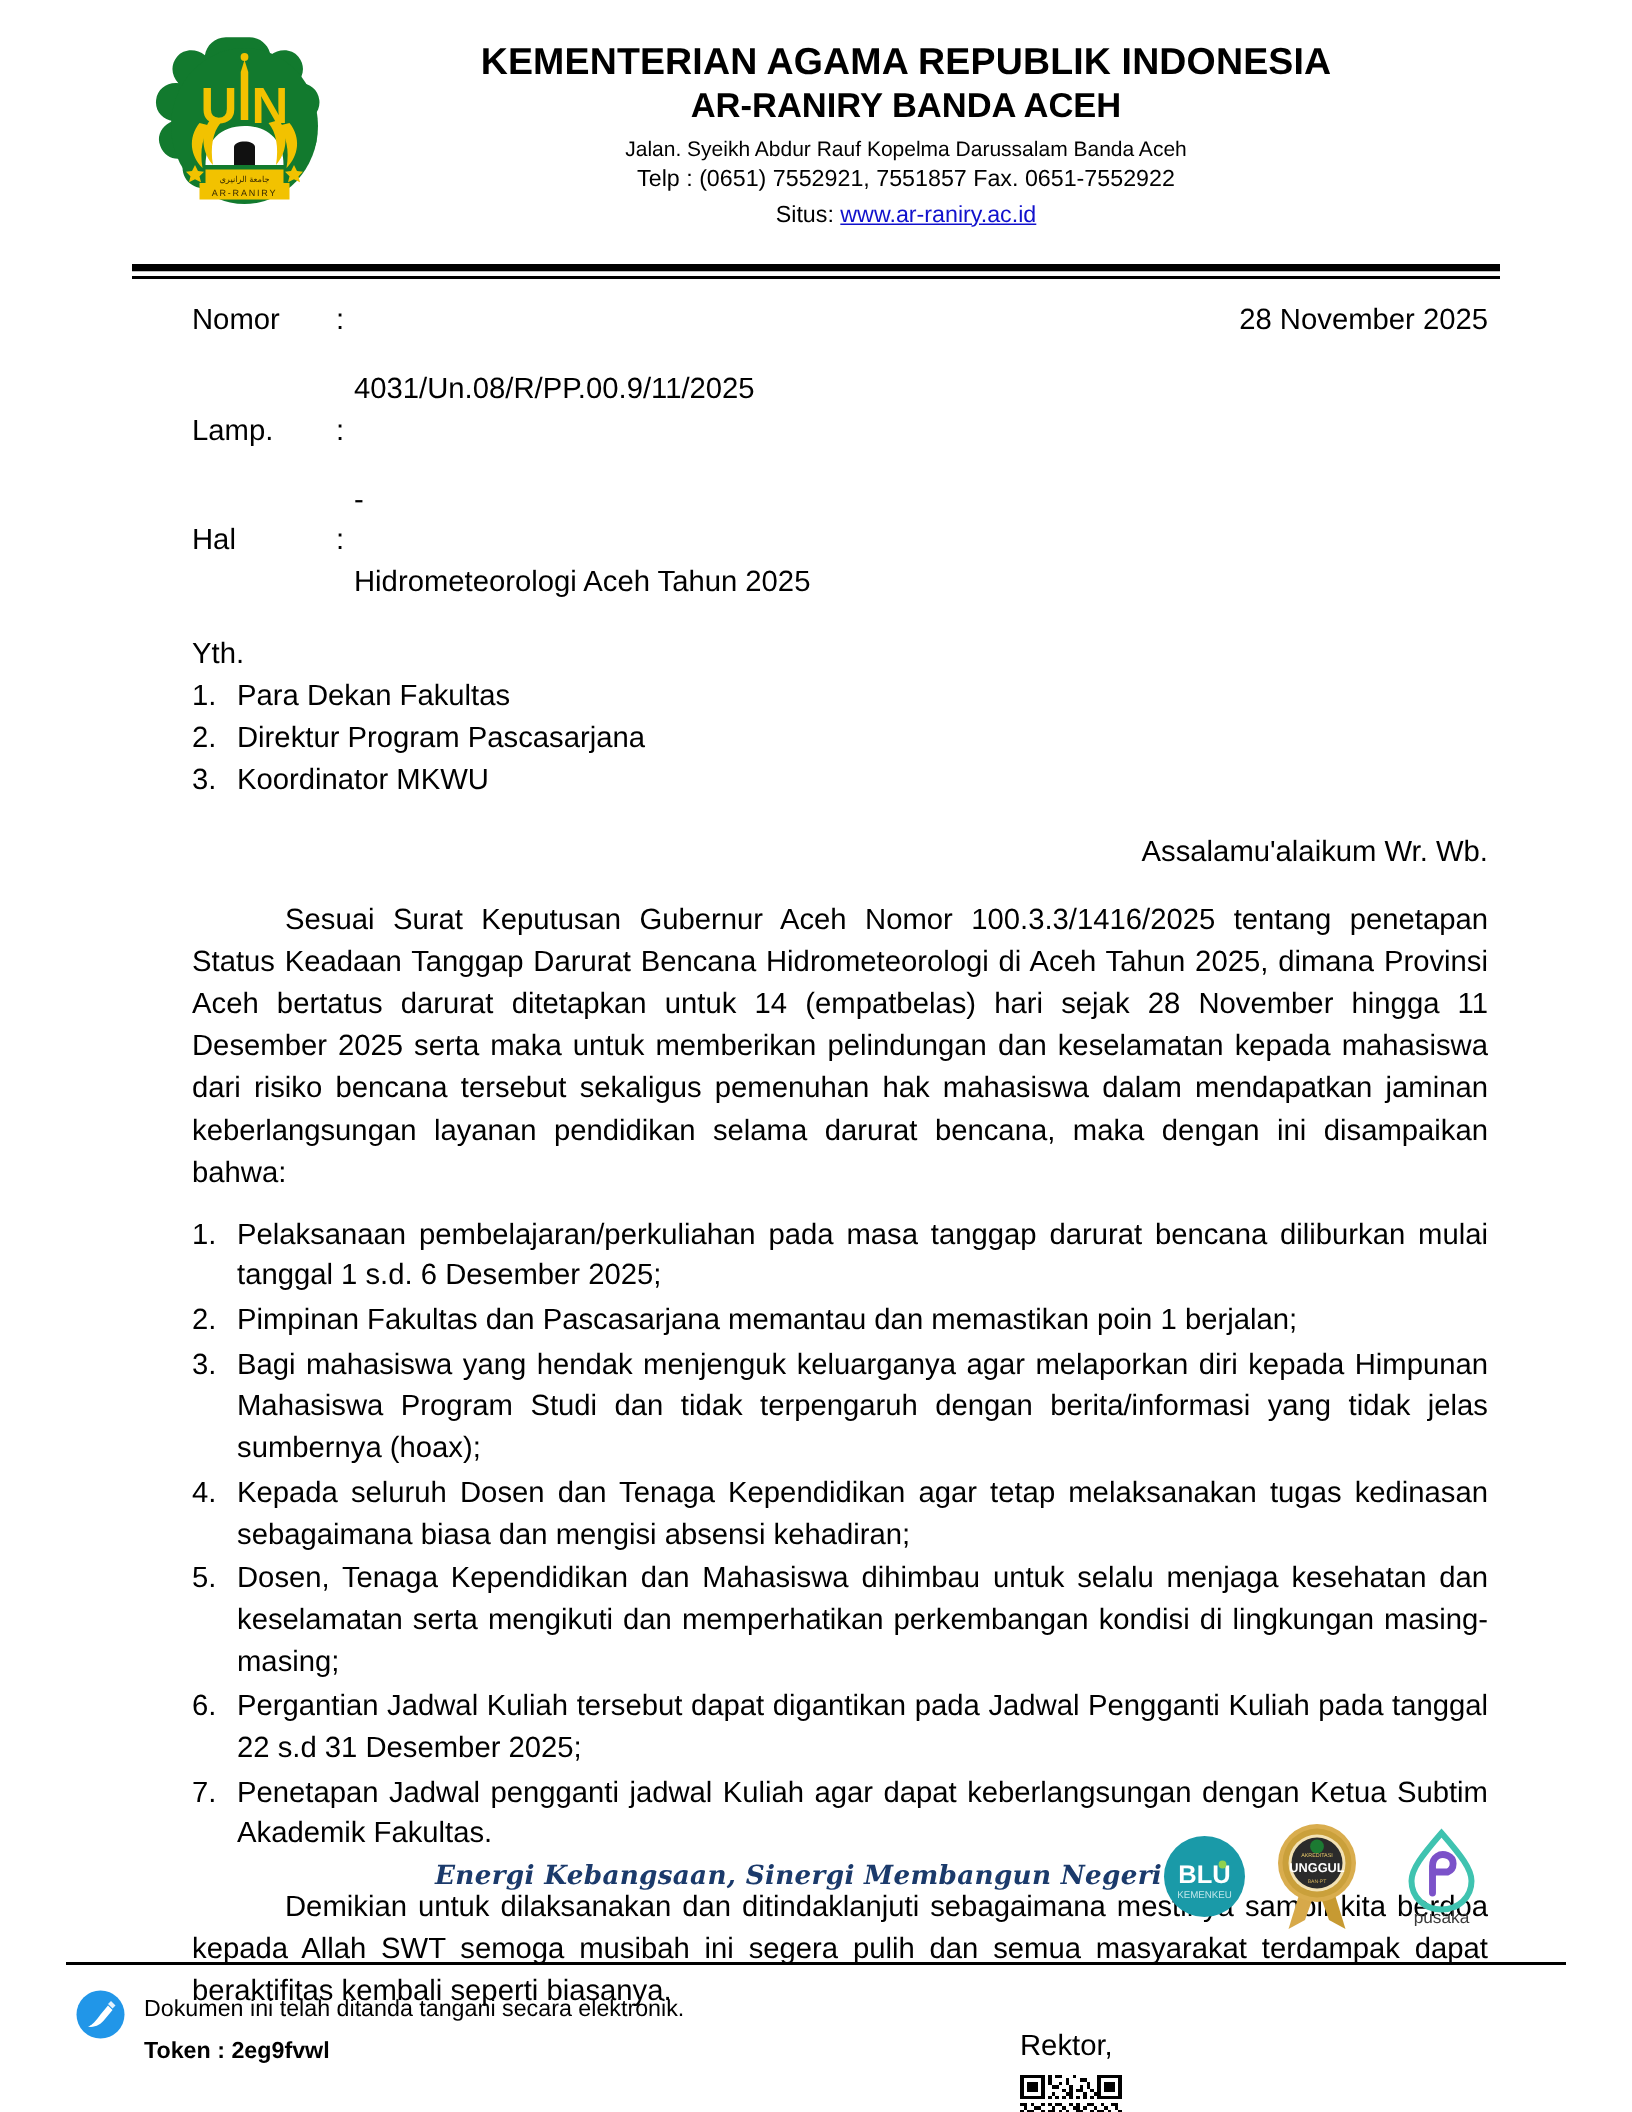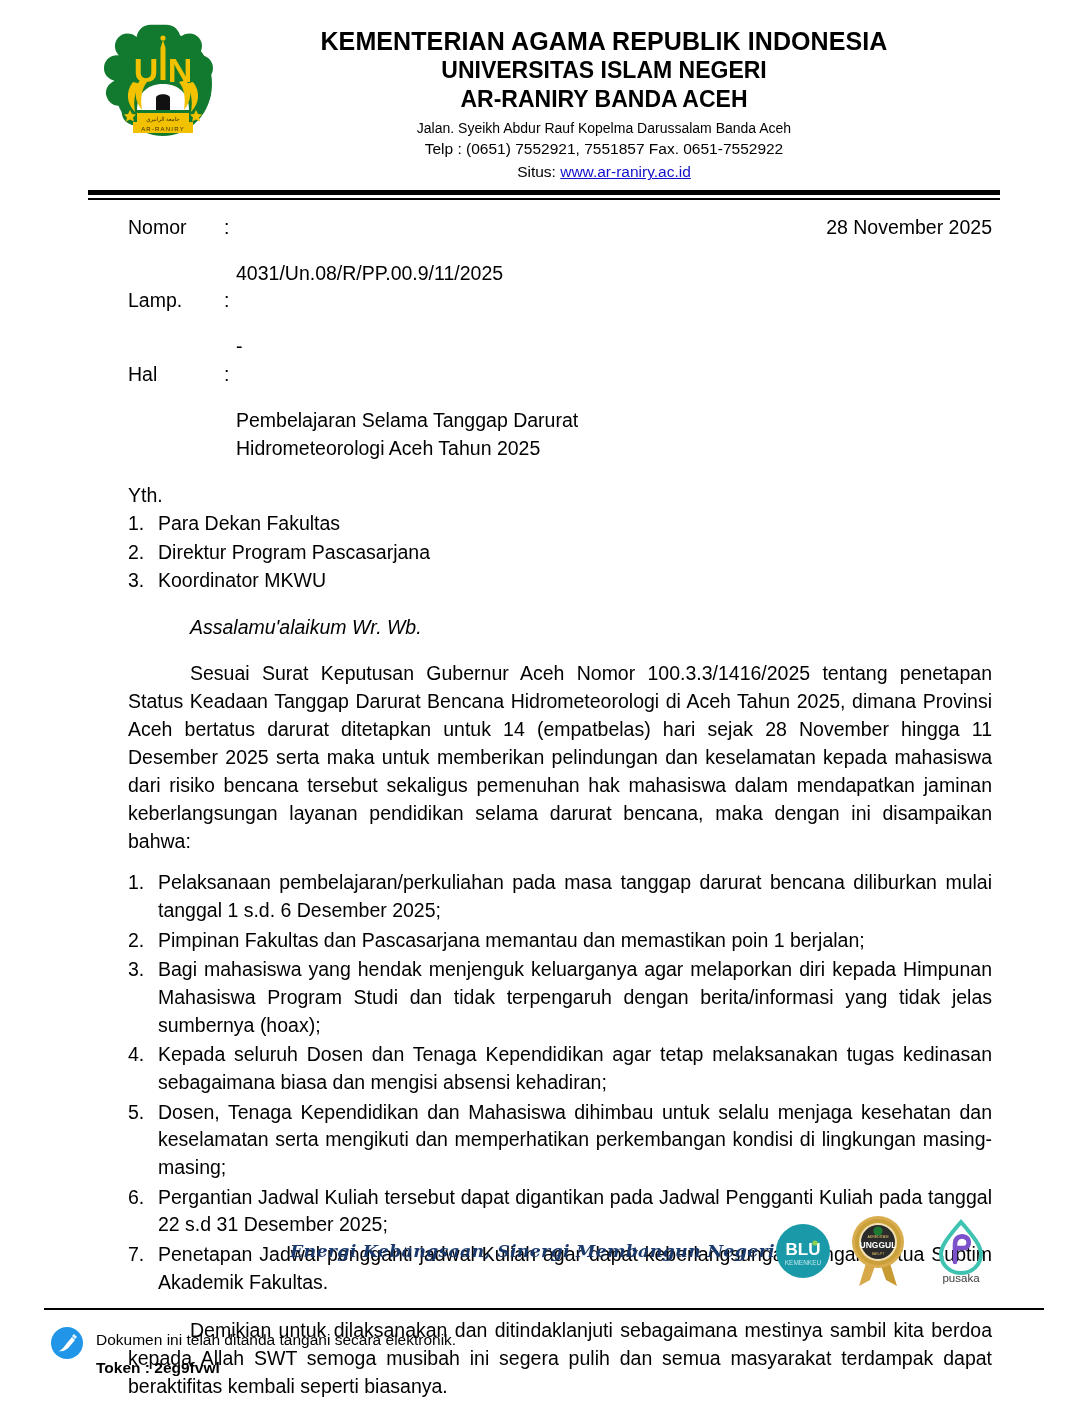--- a/index.html
+++ b/index.html
@@ -85,21 +85,21 @@
     white-space: nowrap;
   }
 
   .yth-block { margin-top: 20px; line-height: 1.45; }
   .yth-list { margin: 0; padding: 0; list-style: none; }
   .yth-item { display: flex; }
   .yth-num { width: 30px; flex: 0 0 30px; }
   .salutation {
     margin-top: 20px;
     margin-left: 62px;
-    font-style: italic;
+    text-align: right;
   }
 
   .para {
     margin-top: 18px;
     text-align: justify;
     text-indent: 62px;
     line-height: 1.44;
   }
 
   .num-list {
@@ -216,21 +216,20 @@
         <text x="66" y="103" text-anchor="middle" font-family="Liberation Sans, sans-serif" font-size="5.5" fill="#3a2c00">جامعة الرانيري</text>
         <text x="66" y="112.5" text-anchor="middle" font-family="Liberation Sans, sans-serif" font-size="6" letter-spacing="1.2" fill="#3a2c00">AR-RANIRY</text>
 
         <path d="M33 92 l2 4 4 .5 -3 3 1 4 -4 -2 -4 2 1 -4 -3 -3 4 -.5 Z" fill="#f2c200"></path>
         <path d="M99 92 l2 4 4 .5 -3 3 1 4 -4 -2 -4 2 1 -4 -3 -3 4 -.5 Z" fill="#f2c200"></path>
       </svg>
     </div>
 
     <div class="head-text">
       <div class="head-l1">KEMENTERIAN AGAMA REPUBLIK INDONESIA</div>
-      <div class="head-l2">UNIVERSITAS ISLAM NEGERI</div>
       <div class="head-l3">AR-RANIRY BANDA ACEH</div>
       <div class="head-addr">Jalan. Syeikh Abdur Rauf Kopelma Darussalam Banda Aceh</div>
       <div class="head-tel">Telp : (0651) 7552921, 7551857  Fax. 0651-7552922</div>
       <div class="head-site">
         <span>Situs:</span>
         <span class="site-link">www.ar-raniry.ac.id</span>
       </div>
     </div>
   </div>
 
@@ -249,21 +248,20 @@
         <span class="ref-value">4031/Un.08/R/PP.00.9/11/2025</span>
       </div>
       <div class="ref-row">
         <span class="ref-label">Lamp.</span>
         <span class="ref-colon">:</span>
         <span class="ref-value">-</span>
       </div>
       <div class="ref-row">
         <span class="ref-label">Hal</span>
         <span class="ref-colon">:</span>
-        <span class="ref-value">Pembelajaran Selama Tanggap Darurat</span>
       </div>
       <div class="ref-cont">Hidrometeorologi Aceh Tahun 2025</div>
 
       <div class="ref-date">28 November 2025</div>
     </div>
 
     <div class="yth-block">
       <div>Yth.</div>
       <ul class="yth-list">
         <li class="yth-item">

